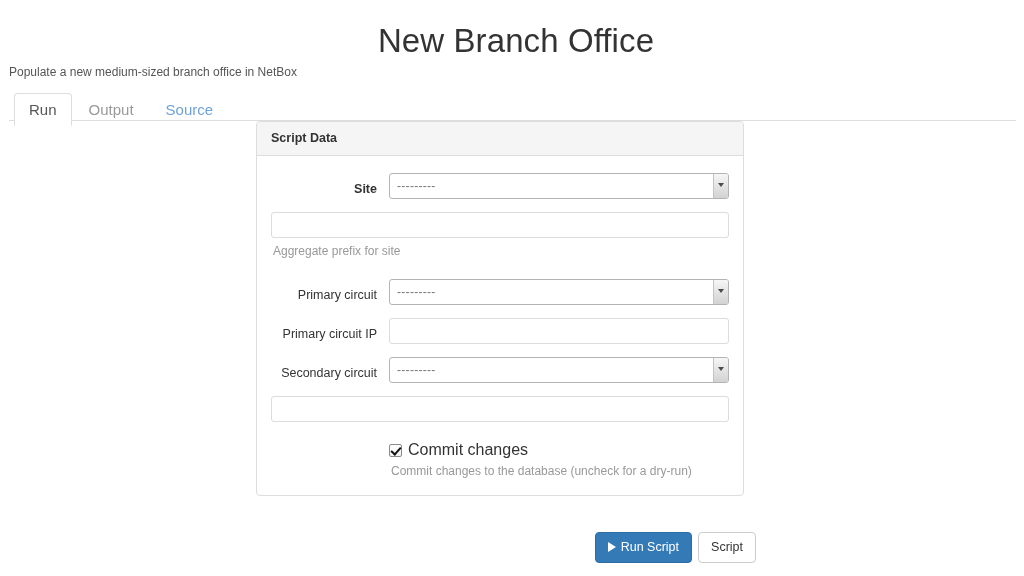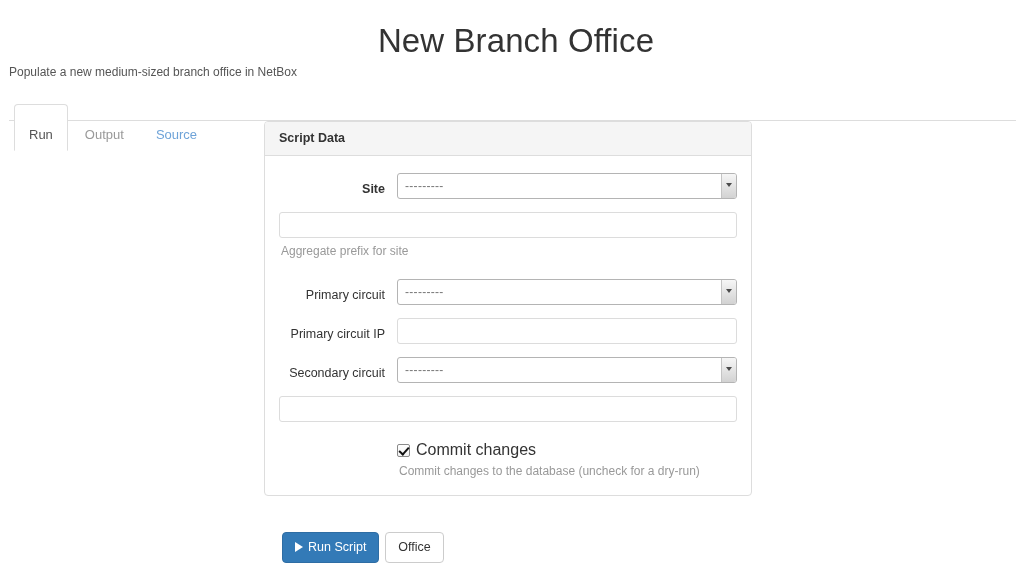--- a/index.html
+++ b/index.html
@@ -35,43 +35,43 @@
   .tabs {
     position: relative;
     margin: 11px 8px 0 9px;
     height: 30px;
     border-bottom: 1px solid #dddddd;
     padding-left: 5px;
   }
   .tab {
     display: inline-block;
     position: relative;
-    top: 13px;
-    padding: 22px 14px 7px 14px;
-    font-size: 13px;
+    top: 2px;
+    padding: 8px 14px 7px 14px;
+    font-size: 15px;
     line-height: 16px;
     border: 1px solid transparent;
     border-radius: 4px 4px 0 0;
     margin-right: 2px;
     text-decoration: none;
     cursor: pointer;
   }
   .tab.active {
     background: #ffffff;
     border-color: #dddddd #dddddd #ffffff;
     color: #555555;
     cursor: default;
   }
   .tab.muted { color: #999999; }
   .tab.link { color: #6ea3d8; }
 
   
   .panel {
     position: absolute;
-    left: 264px;
+    left: 256px;
     top: 121px;
     width: 488px;
     background: #ffffff;
     border: 1px solid #dddddd;
     border-radius: 4px;
   }
   .panel-heading {
     background: #f5f5f5;
     border-bottom: 1px solid #dddddd;
     border-radius: 3px 3px 0 0;
@@ -194,25 +194,25 @@
   .cbox-label {
     font-size: 16px;
     color: #333333;
     line-height: 16px;
     cursor: pointer;
   }
 
   
   .button-bar {
     position: absolute;
-    left: 282px;
+    left: 268px;
     top: 532px;
     width: 488px;
     display: flex;
-    justify-content: flex-start;
+    justify-content: flex-end;
     gap: 6px;
   }
   .btn {
     font-size: 12.5px;
     font-family: "Liberation Sans", sans-serif;
     line-height: 16px;
     padding: 6px 12px 7px 12px;
     border-radius: 4px;
     cursor: pointer;
     border: 1px solid transparent;
@@ -319,17 +319,17 @@
 
     </div>
   </div>
 
   <div class="button-bar">
     <button class="btn btn-primary">
       <span class="play-icon"></span>
       <span>Run Script</span>
     </button>
     <button class="btn btn-default">
-      <span>Office</span>
+      <span>Script</span>
     </button>
   </div>
 
 </div>
 
 </body></html>

